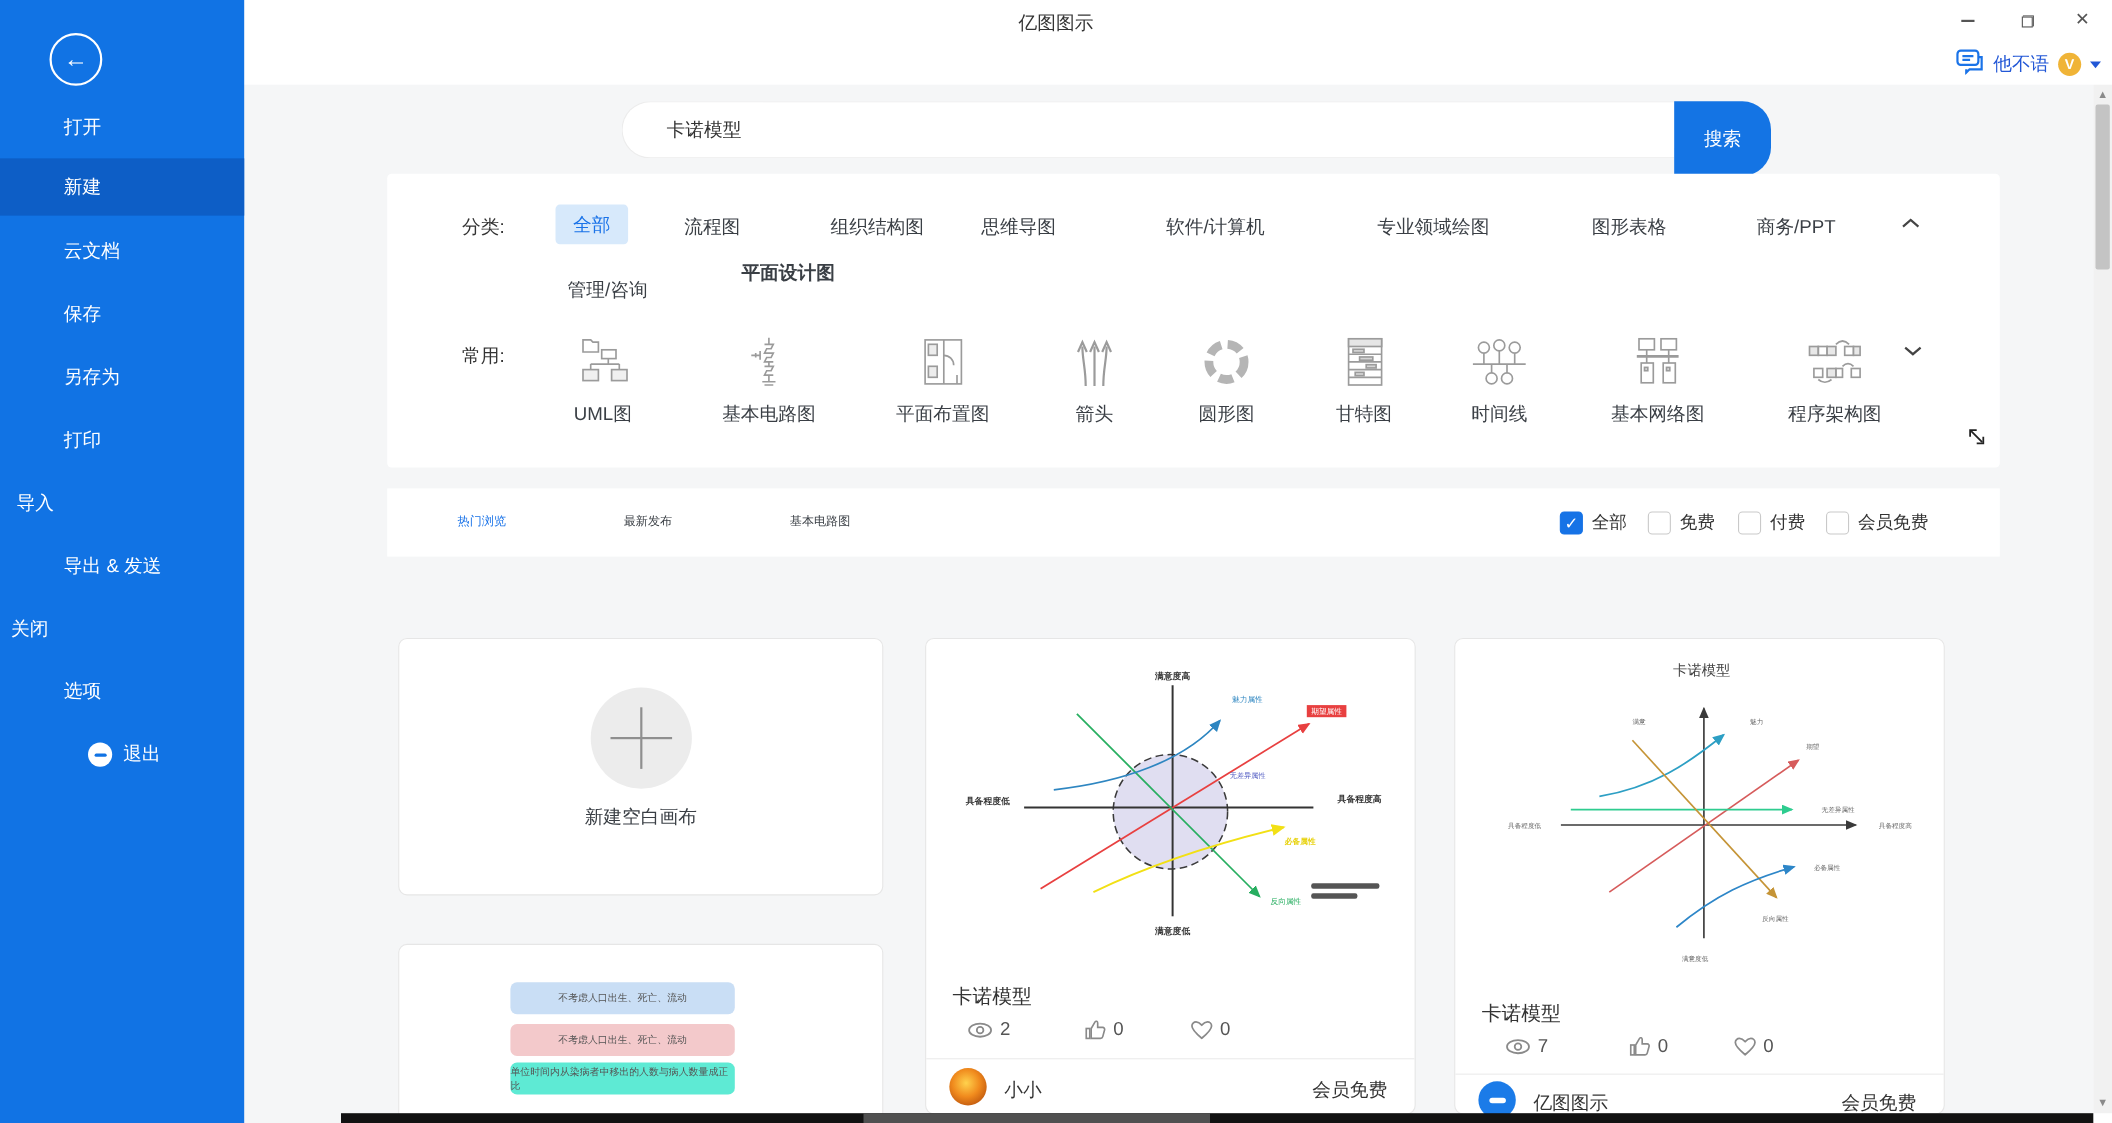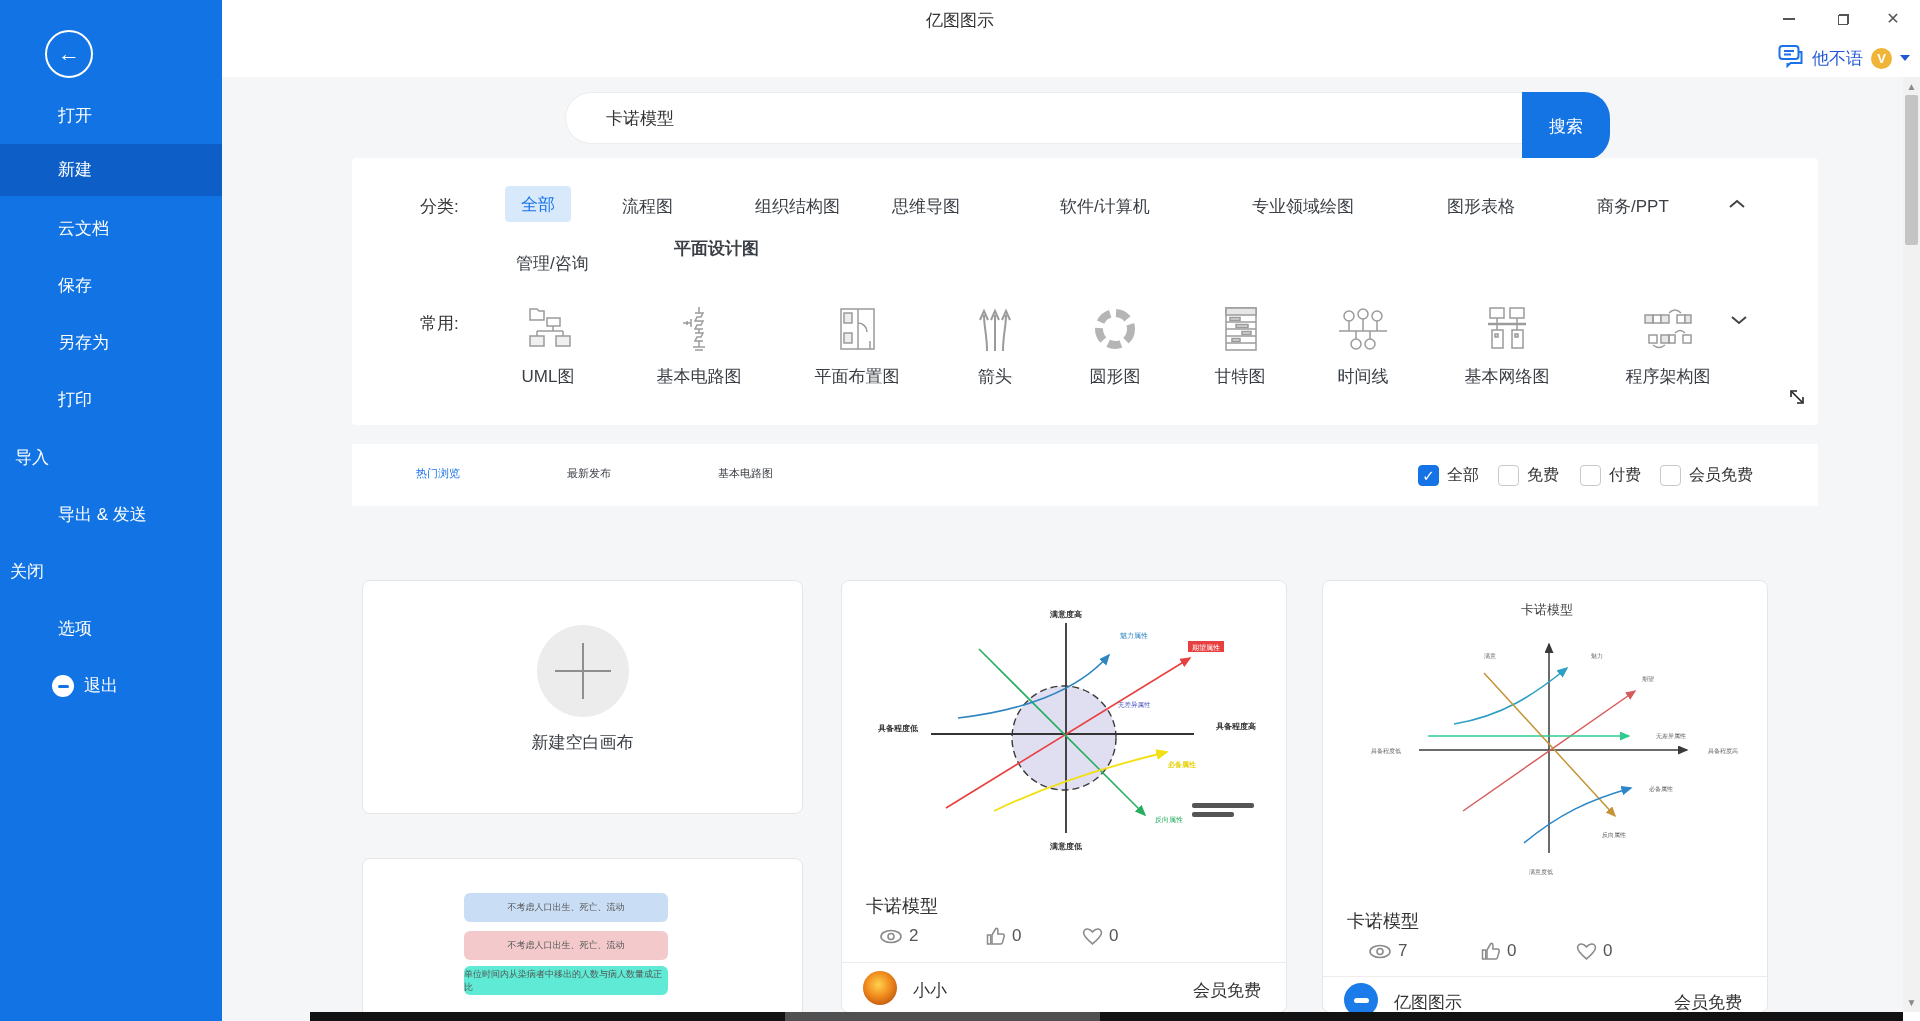--- a/index.html
+++ b/index.html
@@ -136,21 +136,21 @@
     <div class="abs menu-item" style="top:96px;">打开</div>
     <div class="abs menu-item active" style="top:144px;">新建</div>
     <div class="abs menu-item" style="top:209px;">云文档</div>
     <div class="abs menu-item" style="top:266px;">保存</div>
     <div class="abs menu-item" style="top:323px;">另存为</div>
     <div class="abs menu-item" style="top:380px;">打印</div>
     <div class="abs menu-item" style="top:438px;padding-left:15px;">导入</div>
     <div class="abs menu-item" style="top:495px;">导出 &amp; 发送</div>
     <div class="abs menu-item" style="top:552px;padding-left:10px;">关闭</div>
     <div class="abs menu-item" style="top:609px;">选项</div>
-    <div class="abs menu-item exit-row" style="top:666px;padding-left:52px;text-align:center;">
+    <div class="abs menu-item exit-row" style="top:666px;padding-left:80px;text-align:center;">
       <span class="exit-icon">
           <i></i>
         </span>
       <span>退出</span>
     </div>
   </div>
 
   <div class="abs content-bg"></div>
 
   <input class="abs search-input" value="卡诺模型" style="">

